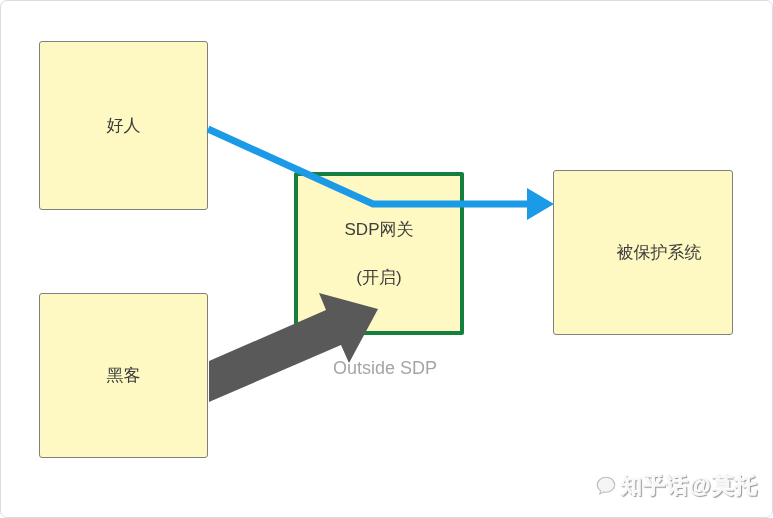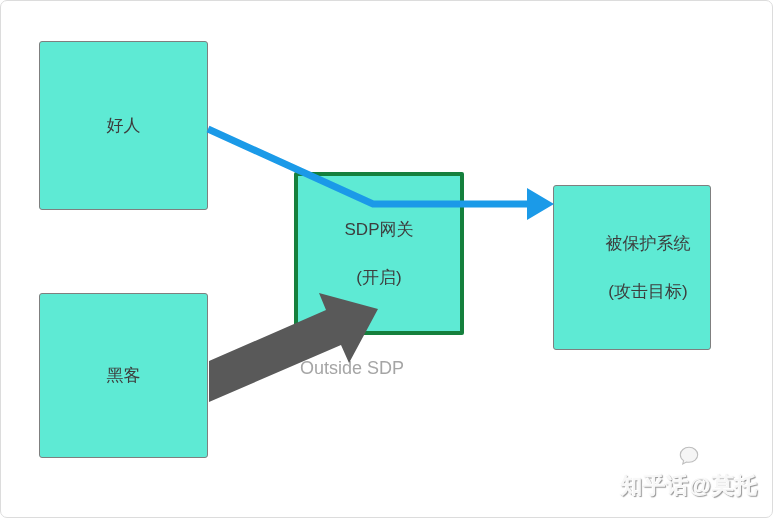--- a/index.html
+++ b/index.html
@@ -9,62 +9,61 @@
     width:773px;height:518px;
     box-sizing:border-box;
     background:#ffffff;
     border:1px solid #dcdcdc;
     border-radius:7px;
     overflow:hidden;
   }
   .node{
     position:absolute;
     box-sizing:border-box;
-    background:#5eead4;
+    background:#fef9c3;
     border:1px solid #7f7f7f;
     border-radius:3px;
     display:flex;
     flex-direction:column;
     align-items:center;
     justify-content:center;
     gap:24px;
     text-align:center;
     color:#3d3d3d;
     font-size:17px;
     line-height:24px;
   }
   .node .line{white-space:nowrap;}
   #box-good{left:38px;top:40px;width:169px;height:169px;}
   #box-hacker{left:38px;top:292px;width:169px;height:165px;}
   #box-gateway{left:293px;top:171px;width:170px;height:163px;border:4px solid #15803d;border-radius:2px;}
-  #box-protected{left:552px;top:184px;width:158px;height:165px;padding-left:32px;}
+  #box-protected{left:552px;top:169px;width:180px;height:165px;padding-left:32px;}
   .zone-label{
     position:absolute;
     width:170px;
-    text-align:left;
+    text-align:center;
     font-size:18px;
     color:#a5a5a5;
     white-space:nowrap;
   }
   #zone-outside{left:299px;top:357px;}
   #zone-inside{left:564px;top:357px;}
   .arrow-layer{
     position:absolute;left:0;top:0;width:773px;height:518px;
     pointer-events:none;
   }
   .watermark{
     position:absolute;
     right:14px;bottom:16px;
     display:flex;align-items:center;gap:4px;
     font-size:22px;font-weight:bold;
     color:#f7f7f7;
     text-shadow:-1px -1px 0 #ffffff, 1px 1px 1px rgba(125,125,125,0.8), 0 0 1px rgba(160,160,160,0.5);
     letter-spacing:1px;
     user-select:none;
-    flex-direction:column;
   }
   .watermark-icon{
     width:22px;height:22px;
     flex:0 0 auto;
   }
 </style>
 </head>
 <body>
 
 <div class="stage">
@@ -77,21 +76,20 @@
     <div class="line">黑客</div>
   </div>
 
   <div class="node" id="box-gateway">
     <div class="line">SDP网关</div>
     <div class="line">(开启)</div>
   </div>
 
   <div class="node" id="box-protected">
     <div class="line">被保护系统</div>
-    <div class="line">(攻击目标)</div>
   </div>
 
   <div class="zone-label" id="zone-outside">Outside SDP</div>
 
   <svg class="arrow-layer" viewBox="0 0 773 518">
 
     <polygon points="208,360 325,309 318,292 377,308 348,362 340,344 208,401" fill="#595959"></polygon>
 
     <polyline points="207,128 372,203 531,203" fill="none" stroke-width="7" stroke-linejoin="miter" stroke="#1b9ae8"></polyline>
     <polygon points="553,203 526,187 526,219" fill="#1b9ae8"></polygon>

